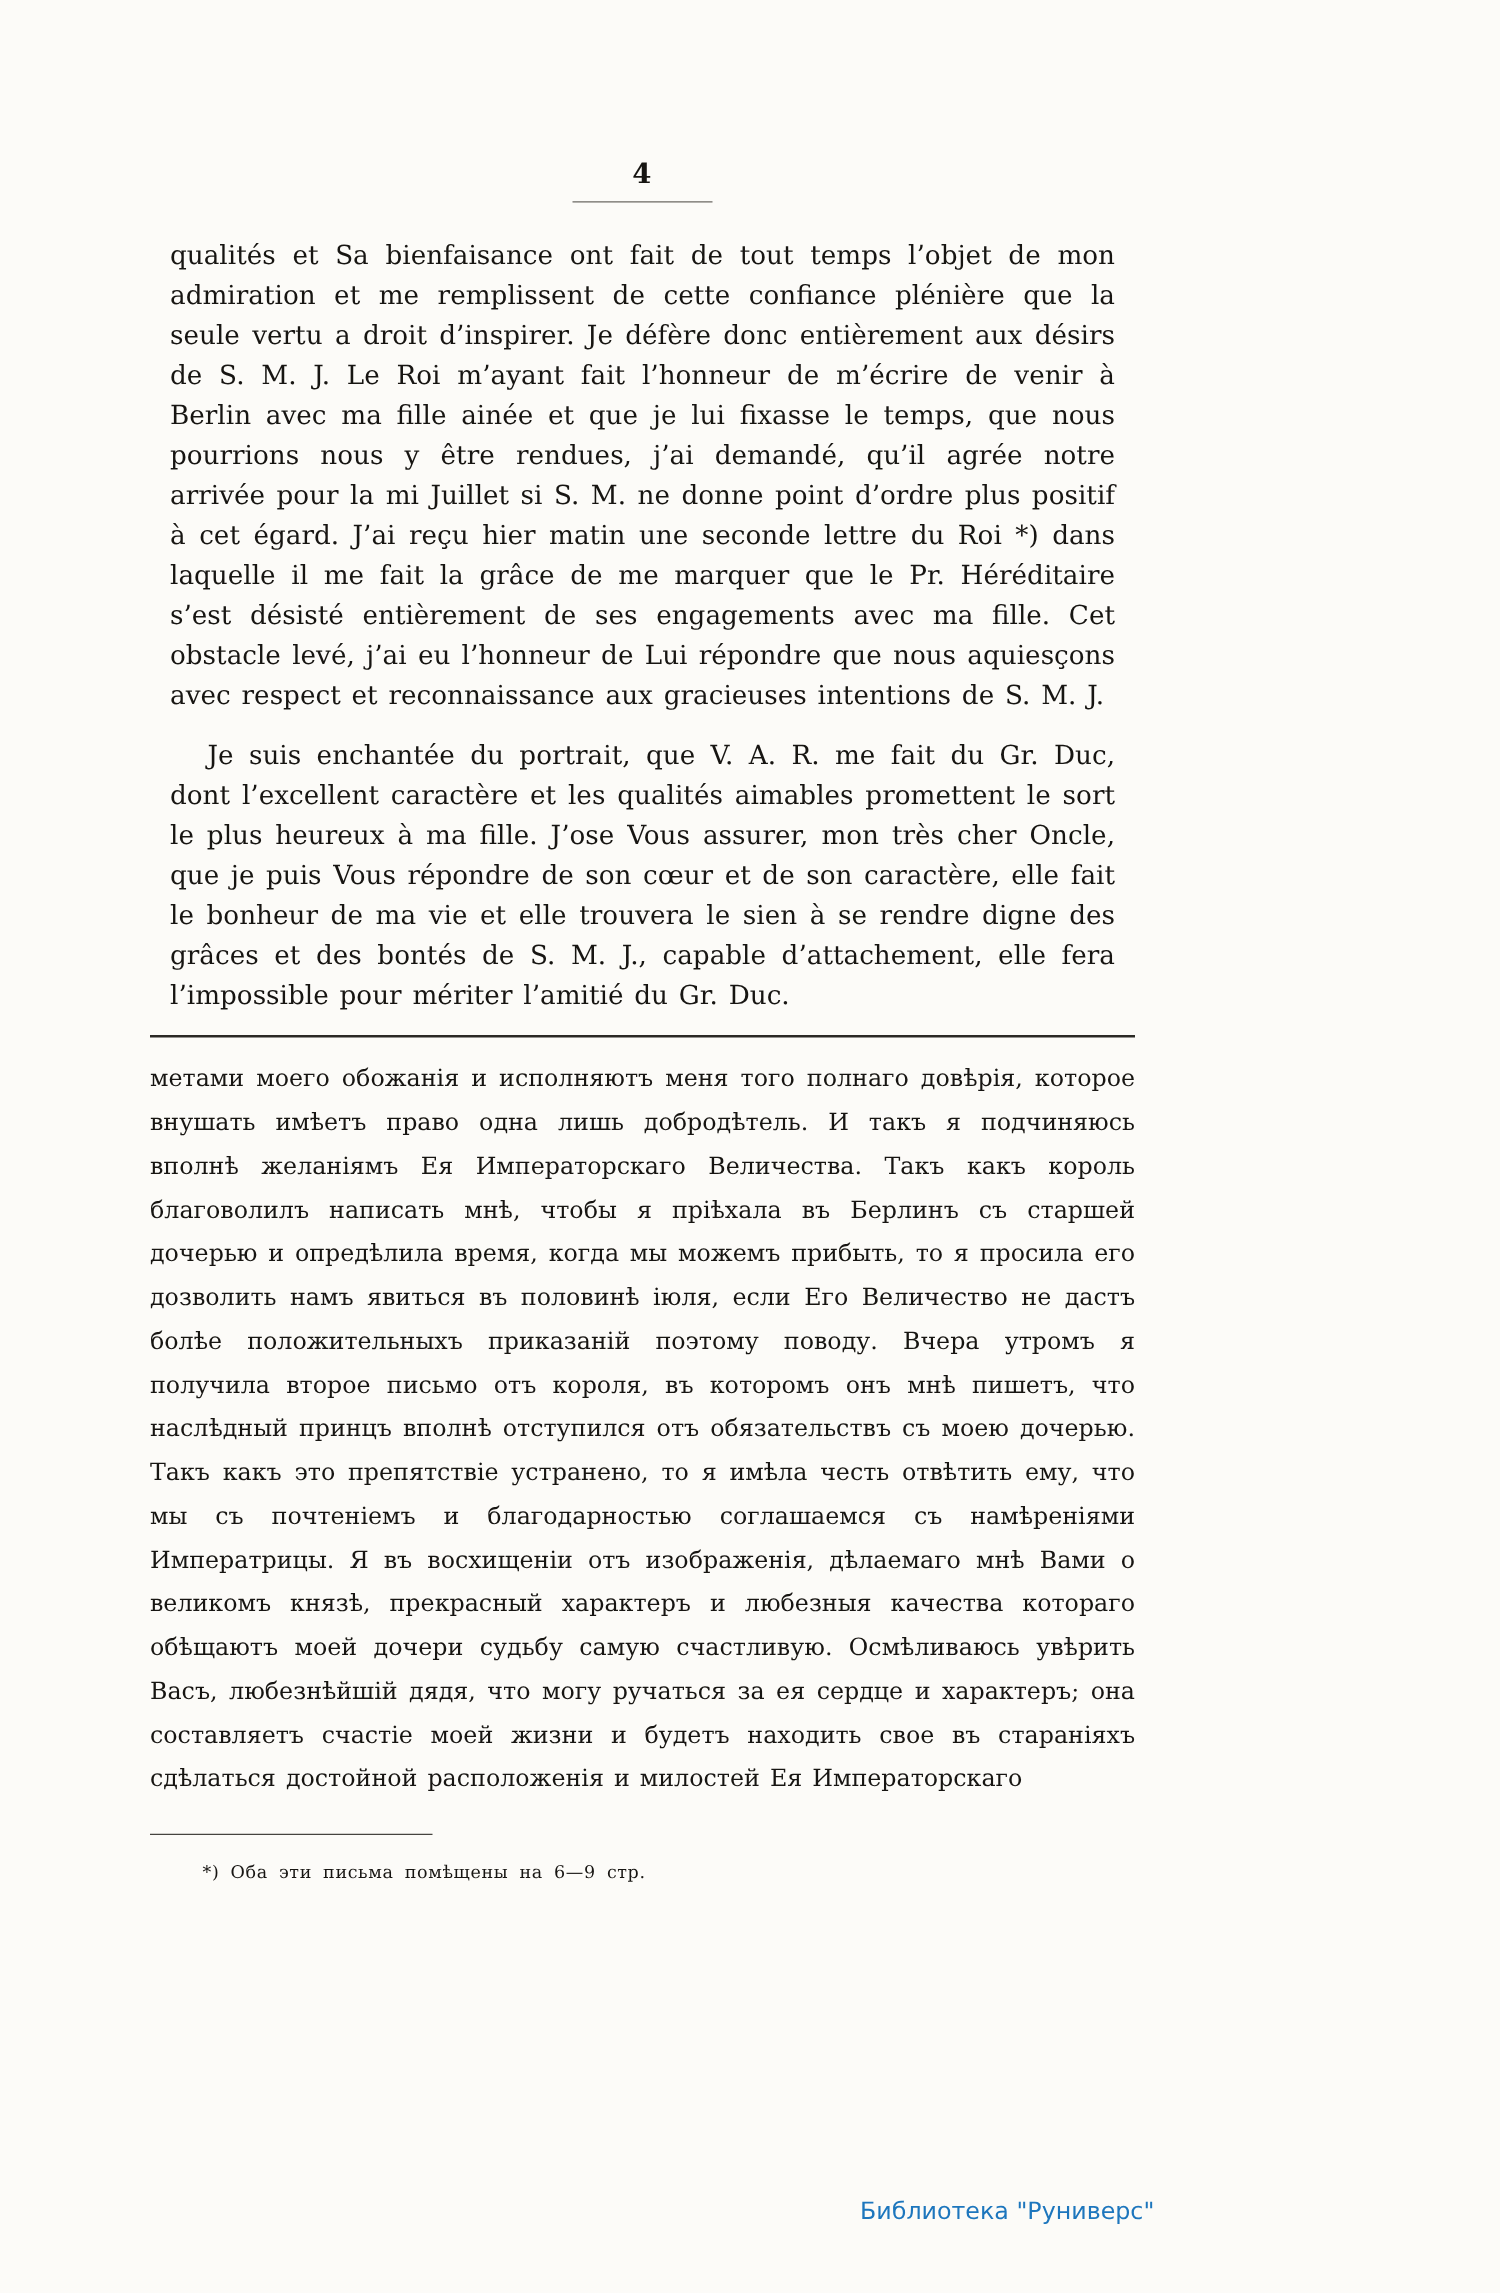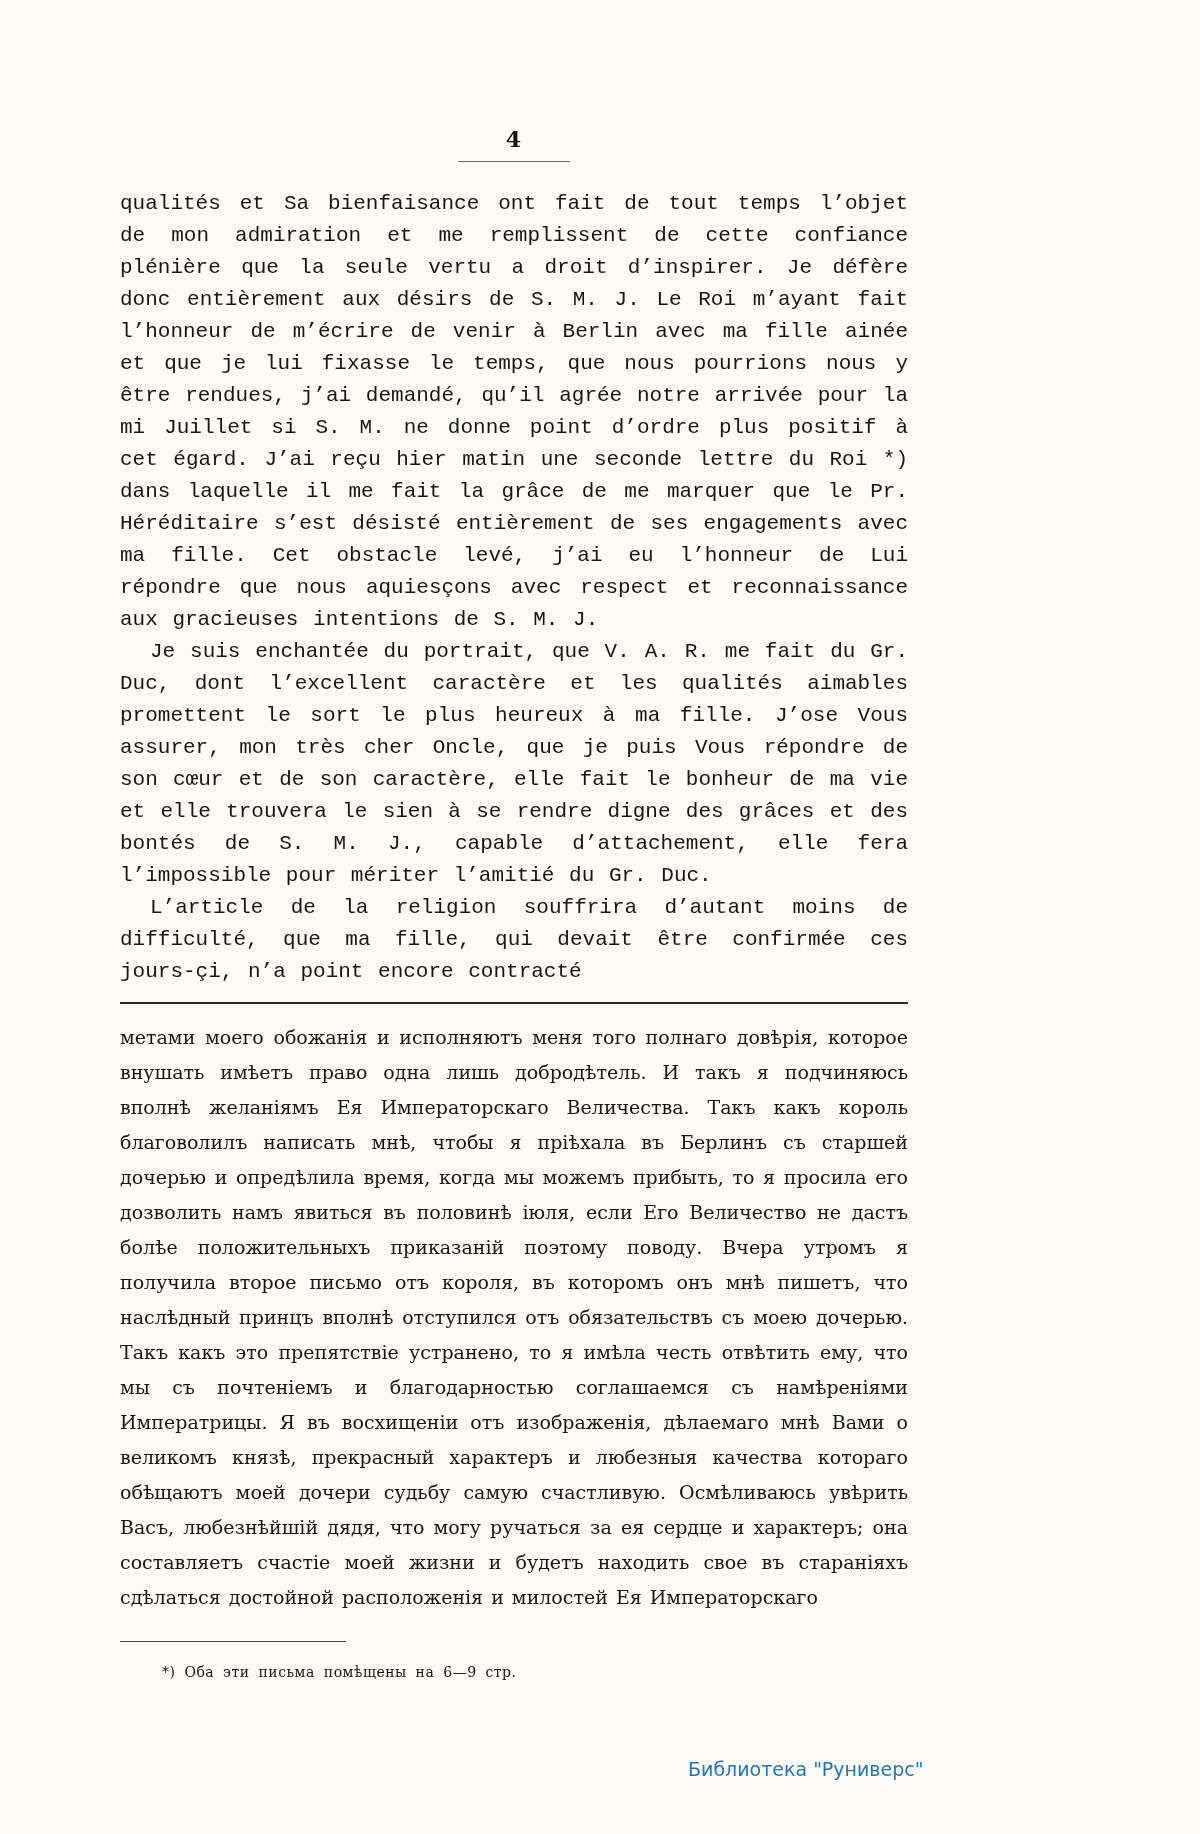--- a/index.html
+++ b/index.html
@@ -44,23 +44,22 @@
   }
   .french-text {
     margin-top: 18px;
     font-size: 21px;
     line-height: 32px;
     text-align: justify;
     text-justify: inter-word;
     word-spacing: 2px;
   }
   .french-text p {
-    margin: 0;
+    margin: 16px;
     text-indent: 30px;
-    font-family: Liberation Mono, monospace;
   }
   .french-text p.no-indent {
     text-indent: 0;
   }
   .section-rule {
     margin-top: 14px;
     width: 788px;
     height: 2px;
     background: #2b2925;
   }
@@ -101,21 +100,20 @@
 <div class="page" style="background: rgb(252, 251, 248); color: rgb(23, 21, 18);">
   <div class="content">
 
     <div class="page-number-wrap">
       <span class="page-number">4</span>
     </div>
 
     <div class="french-text">
       <p class="no-indent">qualités et Sa bienfaisance ont fait de tout temps l’objet de mon admiration et me remplissent de cette confiance plénière que la seule vertu a droit d’inspirer. Je défère donc entièrement aux désirs de S. M. J. Le Roi m’ayant fait l’honneur de m’écrire de venir à Berlin avec ma fille ainée et que je lui fixasse le temps, que nous pourrions nous y être rendues, j’ai demandé, qu’il agrée notre arrivée pour la mi Juillet si S. M. ne donne point d’ordre plus positif à cet égard. J’ai reçu hier matin une seconde lettre du Roi *) dans laquelle il me fait la grâce de me marquer que le Pr. Héréditaire s’est désisté entièrement de ses engagements avec ma fille. Cet obstacle levé, j’ai eu l’honneur de Lui répondre que nous aquiesçons avec respect et reconnaissance aux gracieuses intentions de S. M. J.</p>
       <p>Je suis enchantée du portrait, que V. A. R. me fait du Gr. Duc, dont l’excellent caractère et les qualités aimables promettent le sort le plus heureux à ma fille. J’ose Vous assurer, mon très cher Oncle, que je puis Vous répondre de son cœur et de son caractère, elle fait le bonheur de ma vie et elle trouvera le sien à se rendre digne des grâces et des bontés de S. M. J., capable d’attachement, elle fera l’impossible pour mériter l’amitié du Gr. Duc.</p>
-      <p>L’article de la religion souffrira d’autant moins de difficulté, que ma fille, qui devait être confirmée ces jours-çi, n’a point encore contracté</p>
     </div>
 
     <div class="section-rule"></div>
 
     <p class="russian-text">метами моего обожанія и исполняютъ меня того полнаго довѣрія, которое внушать имѣетъ право одна лишь добродѣтель. И такъ я подчиняюсь вполнѣ желаніямъ Ея Императорскаго Величества. Такъ какъ король благоволилъ написать мнѣ, чтобы я пріѣхала въ Берлинъ съ старшей дочерью и опредѣлила время, когда мы можемъ прибыть, то я просила его дозволить намъ явиться въ половинѣ іюля, если Его Величество не дастъ болѣе положительныхъ приказаній поэтому поводу. Вчера утромъ я получила второе письмо отъ короля, въ которомъ онъ мнѣ пишетъ, что наслѣдный принцъ вполнѣ отступился отъ обязательствъ съ моею дочерью. Такъ какъ это препятствіе устранено, то я имѣла честь отвѣтить ему, что мы съ почтеніемъ и благодарностью соглашаемся съ намѣреніями Императрицы. Я въ восхищеніи отъ изображенія, дѣлаемаго мнѣ Вами о великомъ князѣ, прекрасный характеръ и любезныя качества котораго обѣщаютъ моей дочери судьбу самую счастливую. Осмѣливаюсь увѣрить Васъ, любезнѣйшій дядя, что могу ручаться за ея сердце и характеръ; она составляетъ счастіе моей жизни и будетъ находить свое въ стараніяхъ сдѣлаться достойной расположенія и милостей Ея Императорскаго</p>
 
     <div class="footnote-rule"></div>
 
     <p class="footnote">*) Оба эти письма помѣщены на 6—9 стр.</p>
 

